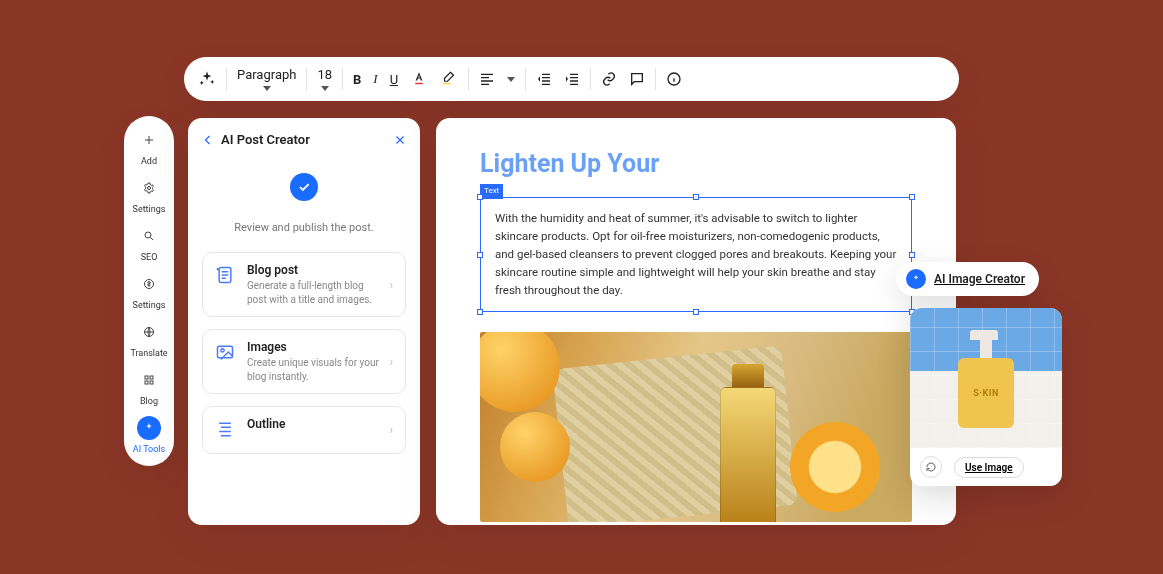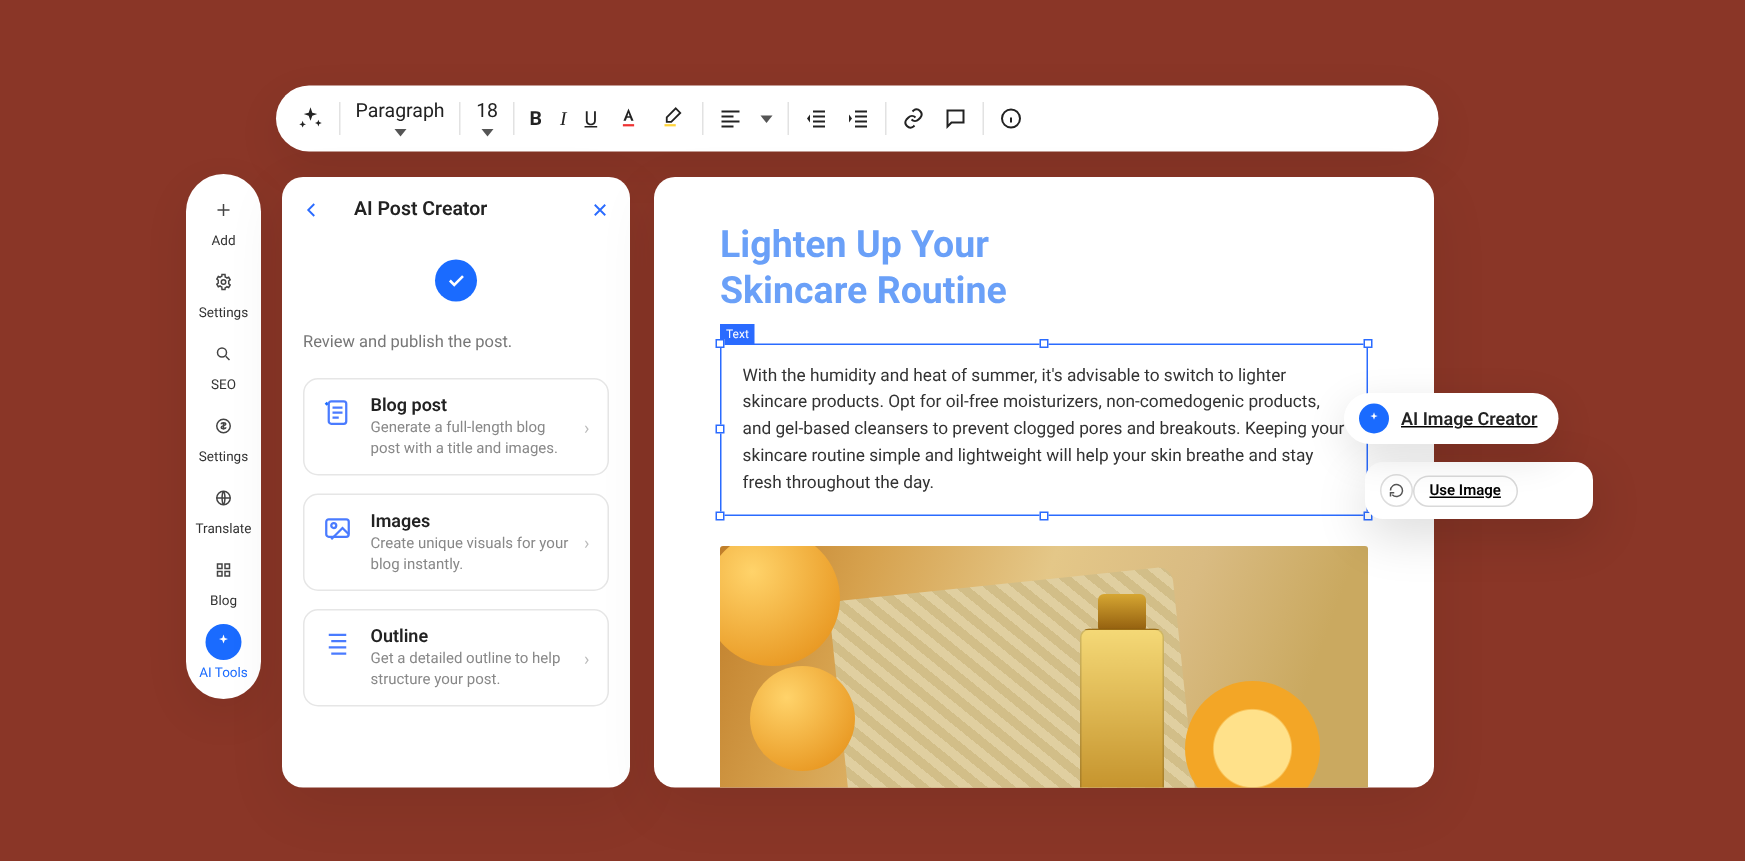--- a/index.html
+++ b/index.html
@@ -17,26 +17,26 @@
 
 
 .rail { position:absolute; top:116px; left:124px; width:50px; background:#fff; border-radius:25px; padding:12px 0; display:flex; flex-direction:column; align-items:center; gap:10px; box-shadow:0 10px 30px rgba(0,0,0,.08); }
 .rail-item { display:flex; flex-direction:column; align-items:center; gap:4px; cursor:pointer; font-size:9px; color:#333; }
 .rail-item.active { color:#1a6bff; }
 .rail-icon { width:24px; height:24px; border-radius:50%; display:flex; align-items:center; justify-content:center; font-size:12px; color:#444; }
 .rail-item.active .rail-icon { background:#1a6bff; color:#fff; }
 
 
 .panel { position:absolute; top:118px; left:188px; width:232px; height:407px; background:#fff; border-radius:14px; box-shadow:0 12px 40px rgba(0,0,0,.08); padding:14px 14px; }
-.panel-head { display:flex; align-items:center; gap:22px; font-weight:600; font-size:13px; color:#222; }
+.panel-head { display:flex; align-items:center; gap:7px; font-weight:600; font-size:13px; color:#222; }
 .panel-head .back, .panel-head .close { cursor:pointer; color:#2a6bff; display:flex; }
 .panel-head .title { flex:1; }
 .check-badge { width:28px;height:28px;border-radius:50%;background:#1a6bff;color:#fff;display:flex;align-items:center;justify-content:center;margin:26px auto 10px; }
 .panel-status { text-align:center; font-size:13px; font-weight:600; color:#222; }
-.panel-sub { text-align:left; font-size:11px; color:#777; margin-top:20px; margin-bottom:18px; }
+.panel-sub { text-align:center; font-size:11px; color:#777; margin-top:20px; margin-bottom:18px; }
 .card { border:1px solid #e6e6e6; border-radius:10px; padding:10px 12px; display:flex; gap:10px; align-items:flex-start; margin-bottom:12px; cursor:pointer; }
 .card .ci { width:22px; color:#4a7bff; flex-shrink:0; padding-top:2px; }
 .card .ct { flex:1; }
 .card .ct .t { font-size:12px; font-weight:600; color:#222; }
 .card .ct .d { font-size:10px; color:#888; line-height:1.35; margin-top:2px; }
 .card .arrow { color:#bbb; font-size:12px; align-self:center; }
 
 
 .editor { position:absolute; top:118px; left:436px; width:520px; height:407px; background:#fff; border-radius:14px; box-shadow:0 12px 40px rgba(0,0,0,.08); padding:30px 44px; overflow:hidden; }
 .ed-title { font-size:25px; font-weight:700; color:#6aa0f8; line-height:1.25; }
@@ -57,21 +57,21 @@
 .aiimg { position:absolute; top:262px; left:910px; width:152px;text-decoration:underline; }
 .aiimg-label { background:#fff; border-radius:18px; padding:7px 14px 7px 10px; font-size:12px; font-weight:600; color:#222; display:flex; align-items:center; gap:8px; box-shadow:0 8px 28px rgba(0,0,0,.12); margin-bottom:12px; width:max-content; transform:translateX(-14px); }
 .aiimg-label .badge{width:20px;height:20px;border-radius:50%;background:#1a6bff;color:#fff;display:flex;align-items:center;justify-content:center;}
 .aiimg-card { width:152px; border-radius:12px; overflow:hidden; background:#fff; box-shadow:0 10px 34px rgba(0,0,0,.15); }
 .aiimg-art { height:140px; background:linear-gradient(180deg,#6aa8e6 0% 45%,#f3f0ec 45% 100%); position:relative;}
 .aiimg-art::before{content:"";position:absolute;inset:0;background:repeating-linear-gradient(90deg,rgba(255,255,255,.25) 0 1px,transparent 1px 24px),repeating-linear-gradient(0deg,rgba(255,255,255,.25) 0 1px,transparent 1px 24px);}
 .pump{position:absolute;left:50%;top:14px;transform:translateX(-50%);width:56px;height:106px;}
 .pump .body{position:absolute;bottom:0;left:0;width:56px;height:70px;background:#efc54f;border-radius:6px;display:flex;align-items:center;justify-content:center;font-size:9px;font-weight:700;color:#b27f0e;letter-spacing:.5px;}
 .pump .neck{position:absolute;bottom:70px;left:22px;width:12px;height:18px;background:#ede9e2;}
 .pump .head{position:absolute;bottom:88px;left:12px;width:28px;height:10px;background:#ede9e2;border-radius:3px 3px 0 0;}
-.aiimg-foot { display:flex; align-items:center; gap:0; padding:8px 10px; }
+.aiimg-foot { display:flex; align-items:center; gap:12px; padding:8px 10px; }
 .aiimg-foot .redo{width:22px;height:22px;border-radius:50%;border:1px solid #ddd;display:flex;align-items:center;justify-content:center;cursor:pointer;}
 .aiimg-foot .use{flex:0 0 auto;font-size:10px;font-weight:600;background:#fff;border:1px solid #d9d9d9;border-radius:12px;padding:4px 10px;cursor:pointer;}
 </style>
 </head>
 <body>
 
 <div class="toolbar">
   <div class="tb-btn tb-sparkle">
     <svg width="18" height="18" viewBox="0 0 24 24" fill="currentColor">
         <path d="M12 2l1.6 4.8L18 8l-4.4 1.6L12 14l-1.6-4.4L6 8l4.4-1.2L12 2zM5 14l.9 2.4L8 17l-2.1.9L5 20l-.9-2.1L2 17l2.1-.6L5 14zM19 13l.8 2L22 16l-2.2.8L19 19l-.8-2.2L16 16l2.2-1L19 13z"></path>
@@ -264,30 +264,28 @@
     </div>
     <div class="arrow">›</div>
   </div>
 
   <div class="card">
     <div class="ci"><svg width="20" height="20" viewBox="0 0 24 24" fill="none" stroke="currentColor" stroke-width="1.8">
           <path d="M5 5h14M7 10h12M5 15h14M7 20h12"></path>
         </svg></div>
     <div class="ct">
       <div class="t">Outline</div>
-      <div class="d">Get a detailed outline to help structure your post.</div>
     </div>
     <div class="arrow">›</div>
   </div>
 </div>
 
 <div class="editor">
   <div class="ed-title">
     <span>Lighten Up Your</span><br>
-    <span>Skincare Routine</span>
   </div>
   <div class="ed-textbox">
     <div class="ed-tag">Text</div>
     <span>With the humidity and heat of summer, it's advisable to switch to lighter skincare products. Opt for oil-free moisturizers, non-comedogenic products, and gel-based cleansers to prevent clogged pores and breakouts. Keeping your skincare routine simple and lightweight will help your skin breathe and stay fresh throughout the day.</span>
     <div class="ed-handle h-tl"></div>
     <div class="ed-handle h-tm"></div>
     <div class="ed-handle h-tr"></div>
     <div class="ed-handle h-ml"></div>
     <div class="ed-handle h-mr"></div>
     <div class="ed-handle h-bl"></div>
@@ -307,20 +305,27 @@
 <div class="aiimg">
   <div class="aiimg-label">
     <span class="badge">
         <svg width="10" height="10" viewBox="0 0 24 24" fill="#fff">
           <path d="M12 2l1.6 4.8L18 8l-4.4 1.6L12 14l-1.6-4.4L6 8l4.4-1.2L12 2z"></path>
         </svg>
       </span>
     <span>AI Image Creator</span>
   </div>
   <div class="aiimg-card">
+    <div class="aiimg-art">
+      <div class="pump">
+        <div class="head"></div>
+          <div class="neck"></div>
+        <div class="body">S·KIN</div>
+      </div>
+    </div>
     <div class="aiimg-foot">
       <div class="redo">
           <svg width="12" height="12" viewBox="0 0 24 24" fill="none" stroke="#555" stroke-width="2">
             <path d="M4 12a8 8 0 1 1 2.3 5.6"></path>
             <path d="M4 20v-5h5"></path>
           </svg>
         </div>
       <div class="use">Use Image</div>
     </div>
   </div>

